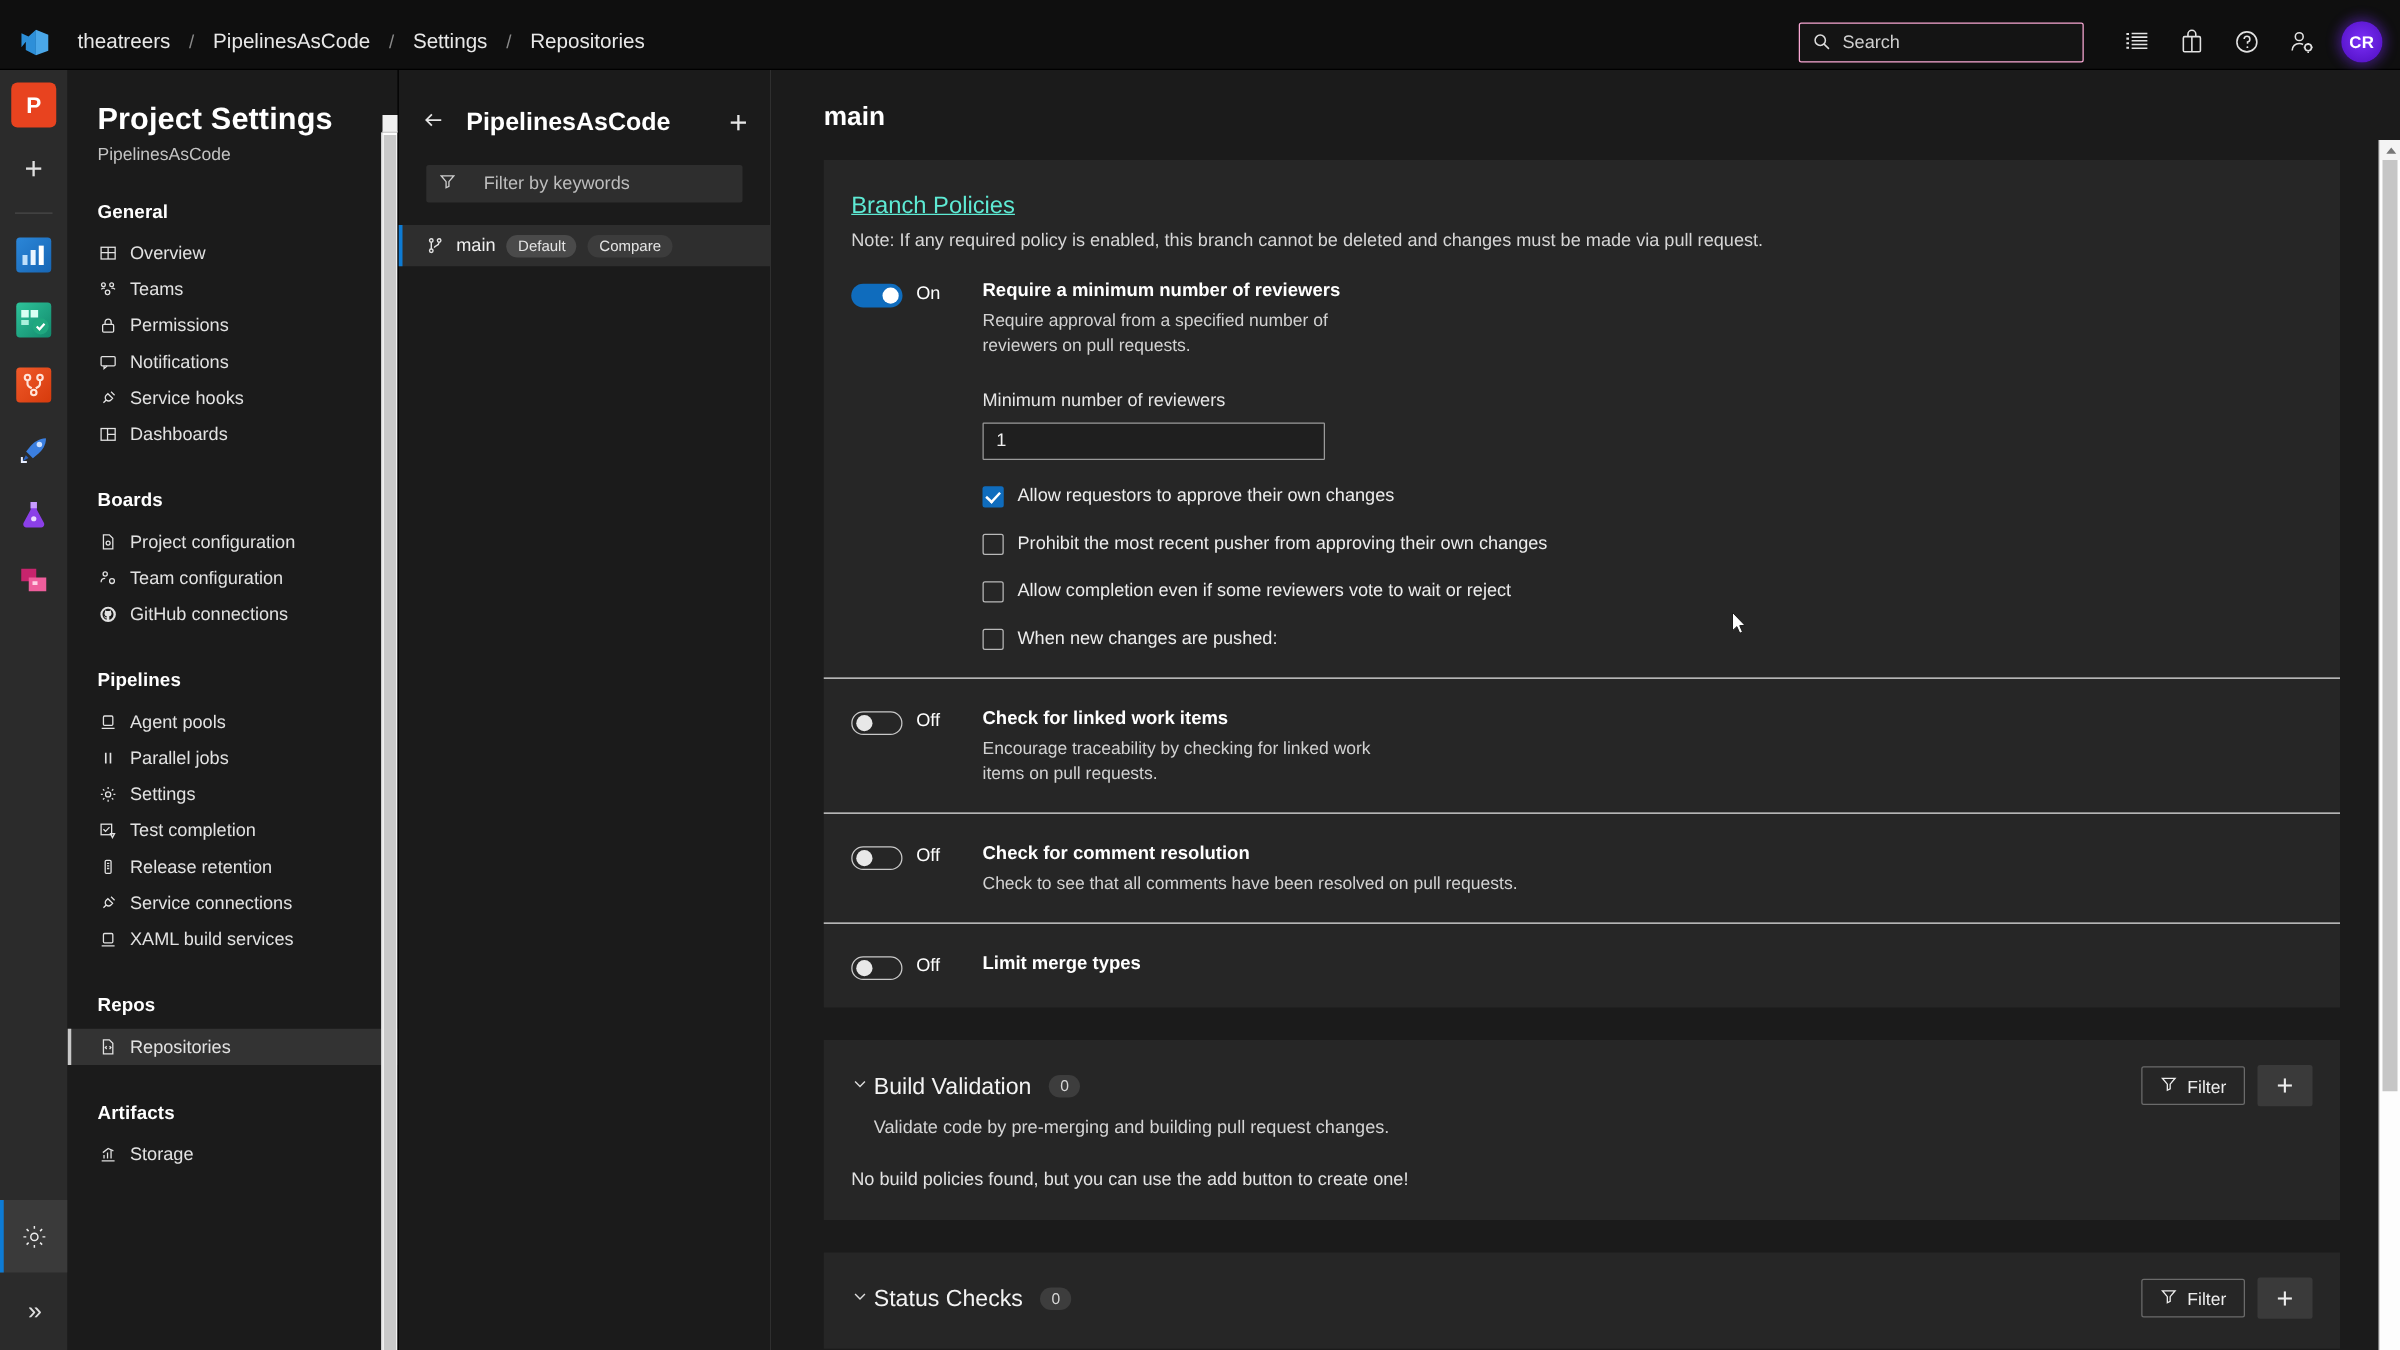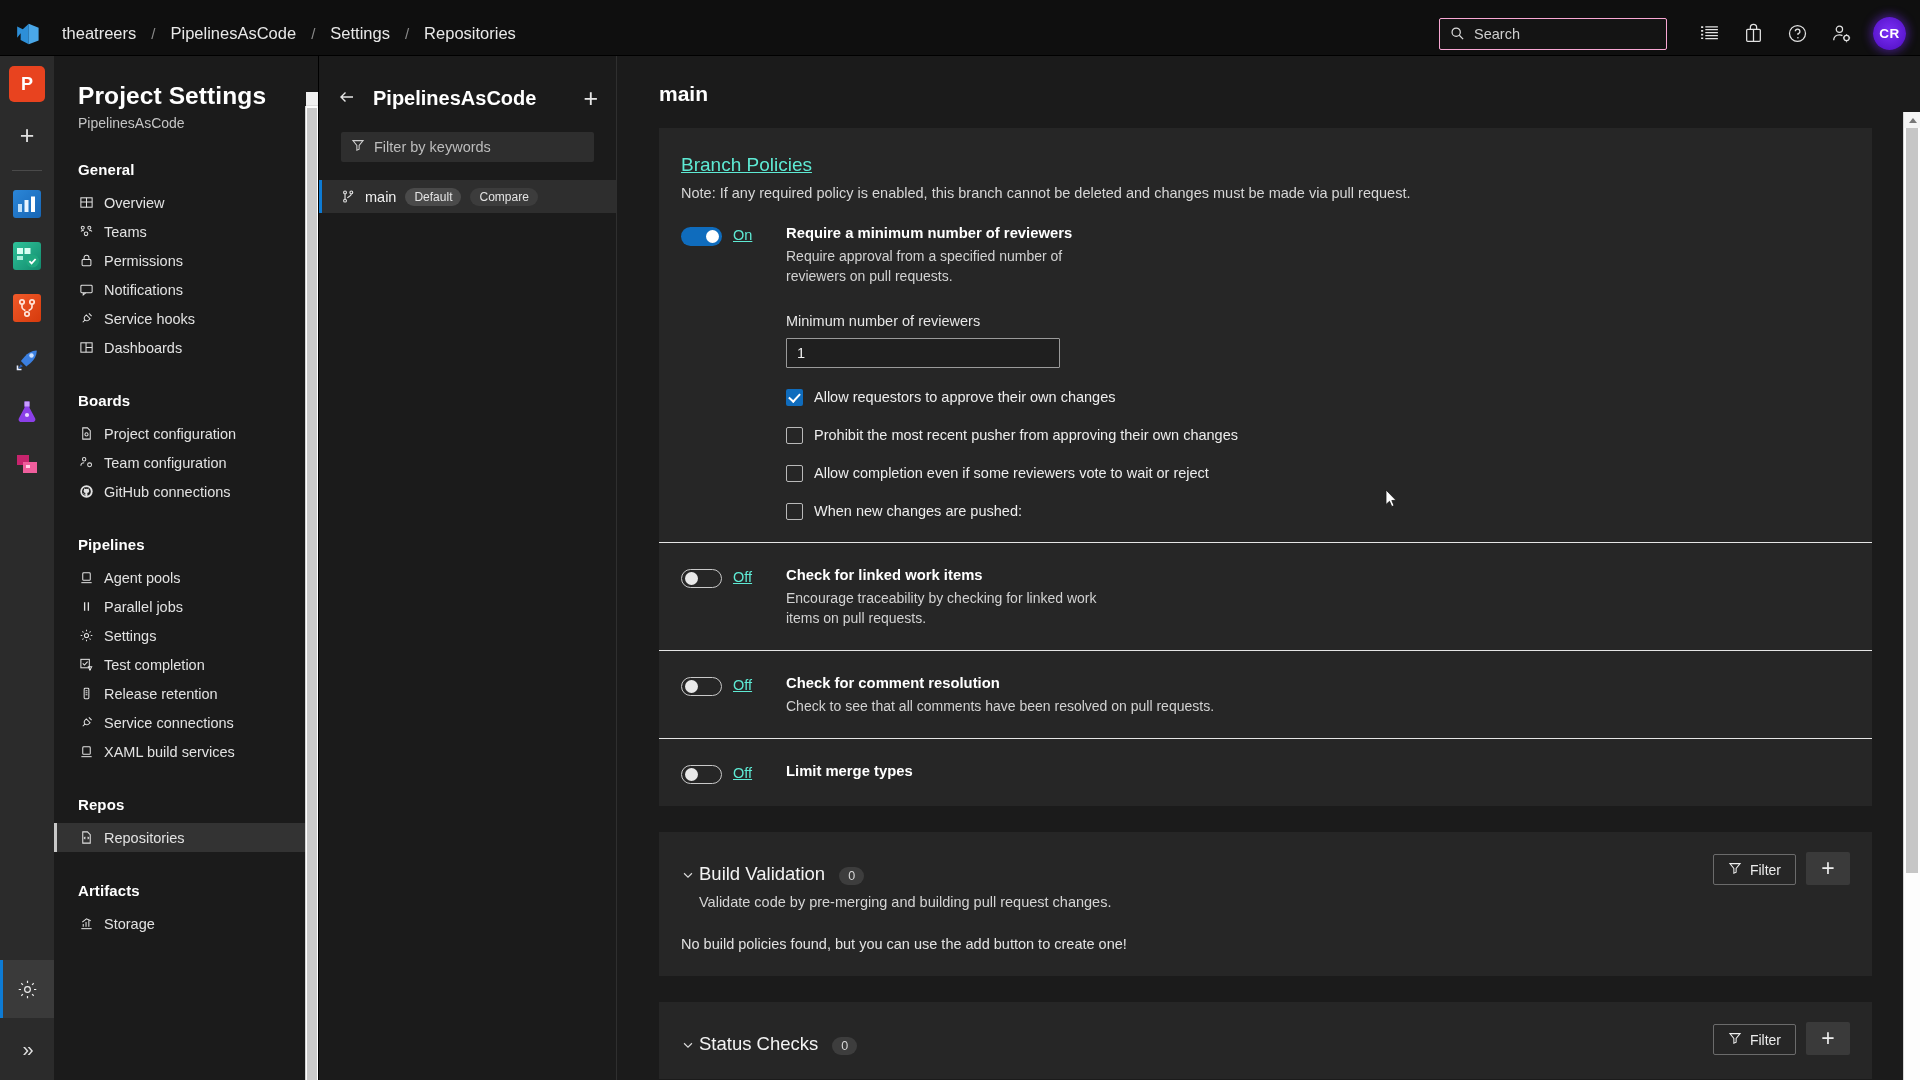--- a/index.html
+++ b/index.html
@@ -114,21 +114,21 @@
     width: 298px; flex: 0 0 298px; background: #1b1b1b; border-right: 1px solid #2f2f2f;
     padding-top: 22px;
   }
   .rp-head { display: flex; align-items: center; padding: 0 14px 0 18px; height: 40px; gap: 14px; }
   .rp-back { color: #e6e6e6; font-size: 20px; line-height: 1; width: 22px; }
   .rp-back svg { width: 20px; height: 20px; }
   .rp-title { font-size: 20px; font-weight: 600; color: #fff; flex: 1; }
   .rp-add { color: #e6e6e6; font-size: 25px; font-weight: 300; line-height: 1; padding-right: 4px; }
   .rp-filter {
     margin: 14px 22px 0 22px; height: 30px; background: #2e2e2e; display: flex; align-items: center;
-    gap: 9px; padding: 12px 10px; border-radius: 2px;
+    gap: 22px; padding: 12px 10px; border-radius: 2px;
   }
   .rp-filter svg { width: 14px; height: 14px; flex: 0 0 14px; }
   .rp-filter input {
     background: transparent; border: 0; outline: 0; color: #dcdcdc; font-size: 14.5px;
     font-family: inherit; width: 100%;
   }
   .rp-filter input::placeholder { color: #bdbdbd; }
   .rp-row {
     margin-top: 18px; height: 33px; background: #2e2e2e; display: flex; align-items: center;
     gap: 9px; padding: 0 14px 0 22px; position: relative;
@@ -159,21 +159,21 @@
   .tg.on { background: #0f6cbd; }
   .tg.on:after {
     content: ""; position: absolute; right: 3px; top: 3px; width: 13px; height: 13px;
     border-radius: 50%; background: #ffffff;
   }
   .tg.off { background: transparent; border: 1px solid #c9c9c9; }
   .tg.off:after {
     content: ""; position: absolute; left: 3px; top: 2px; width: 13px; height: 13px;
     border-radius: 50%; background: #e8e8e8;
   }
-  .tg-lbl { font-size: 14.5px; color: #5eead4; text-decoration: underline; }
+  .tg-lbl { font-size: 14.5px; color: #ffffff; }
   .pol-body { flex: 1; min-width: 0; }
   .pol-title { font-size: 14.8px; font-weight: 700; color: #ffffff; }
   .pol-desc { font-size: 14px; color: #d2d2d2; margin-top: 5px; line-height: 1.45; max-width: 330px; }
   .pol-desc.wide { max-width: 350px; }
   .pol-desc.full { max-width: 540px; }
 
   .field-lbl { font-size: 14.5px; color: #e6e6e6; margin-top: 26px; }
   .num-input {
     margin-top: 9px; width: 274px; height: 30px; background: #1f1f1f; border: 1px solid #9a9a9a;
     color: #f0f0f0; font-size: 14.5px; font-family: inherit; padding: 0 10px; outline: 0; border-radius: 1px;
@@ -184,21 +184,21 @@
   .chk.on:after {
     content: ""; position: absolute; left: 5px; top: 2px; width: 5px; height: 9px;
     border: solid #fff; border-width: 0 2px 2px 0; transform: rotate(43deg);
   }
   .chk.off { border: 1px solid #b9b9b9; background: transparent; }
   .chk-lbl { font-size: 14.5px; color: #ededed; }
 
   .sect {
     background: #262626; margin-top: 26px; margin-right: 48px; padding: 20px 22px 24px 22px;
   }
-  .sect-head { display: flex; align-items: flex-end; }
+  .sect-head { display: flex; align-items: center; }
   .chev { width: 18px; flex: 0 0 18px; color: #dcdcdc; font-size: 15px; }
   .sect-title { font-size: 18.5px; color: #f3f3f3; font-weight: 400; }
   .badge {
     margin-left: 14px; background: #3d3d3d; color: #d8d8d8; font-size: 12.5px;
     border-radius: 10px; padding: 3px 9px; line-height: 1; min-width: 23px; text-align: center;
   }
   .sect-spacer { flex: 1; }
   .btn-filter {
     display: flex; align-items: center; gap: 8px; height: 31px; padding: 0 14px;
     border: 1px solid #6b6b6b; border-radius: 2px; color: #ededed; font-size: 14px; background: transparent;

